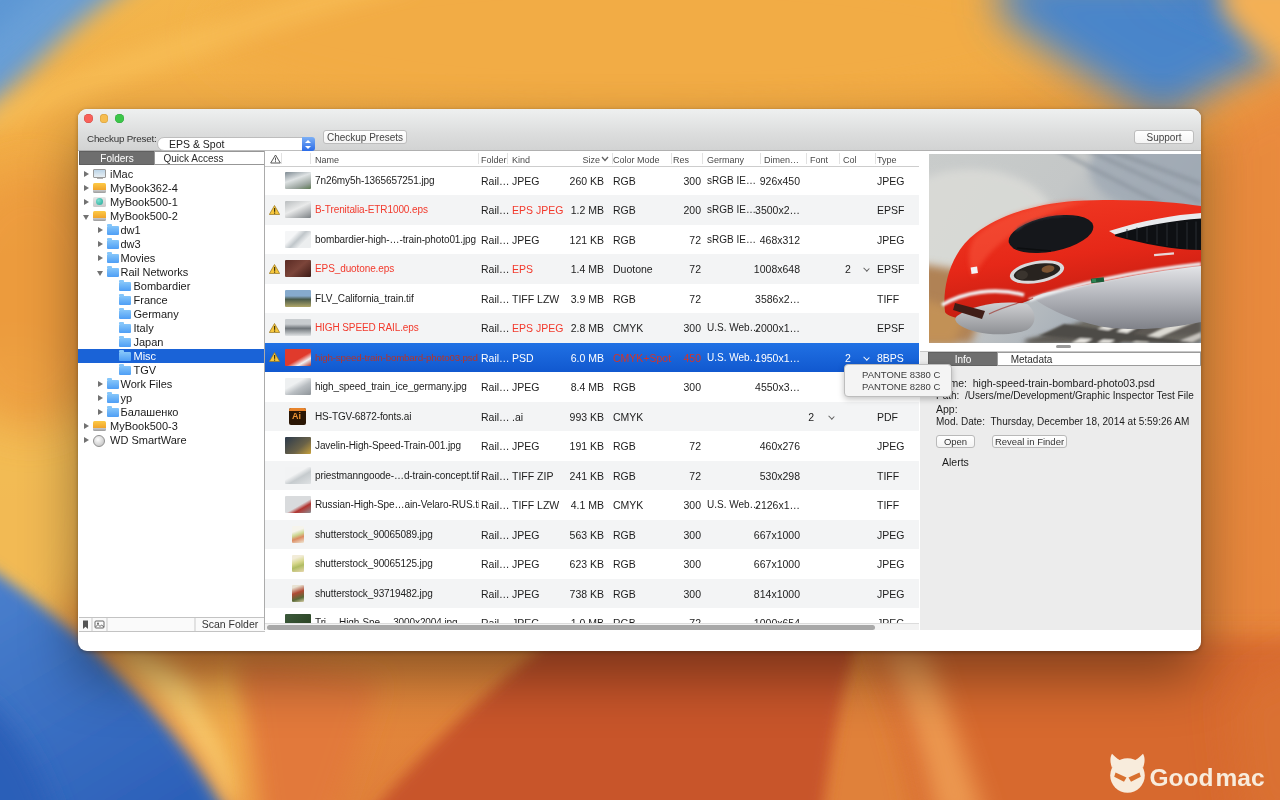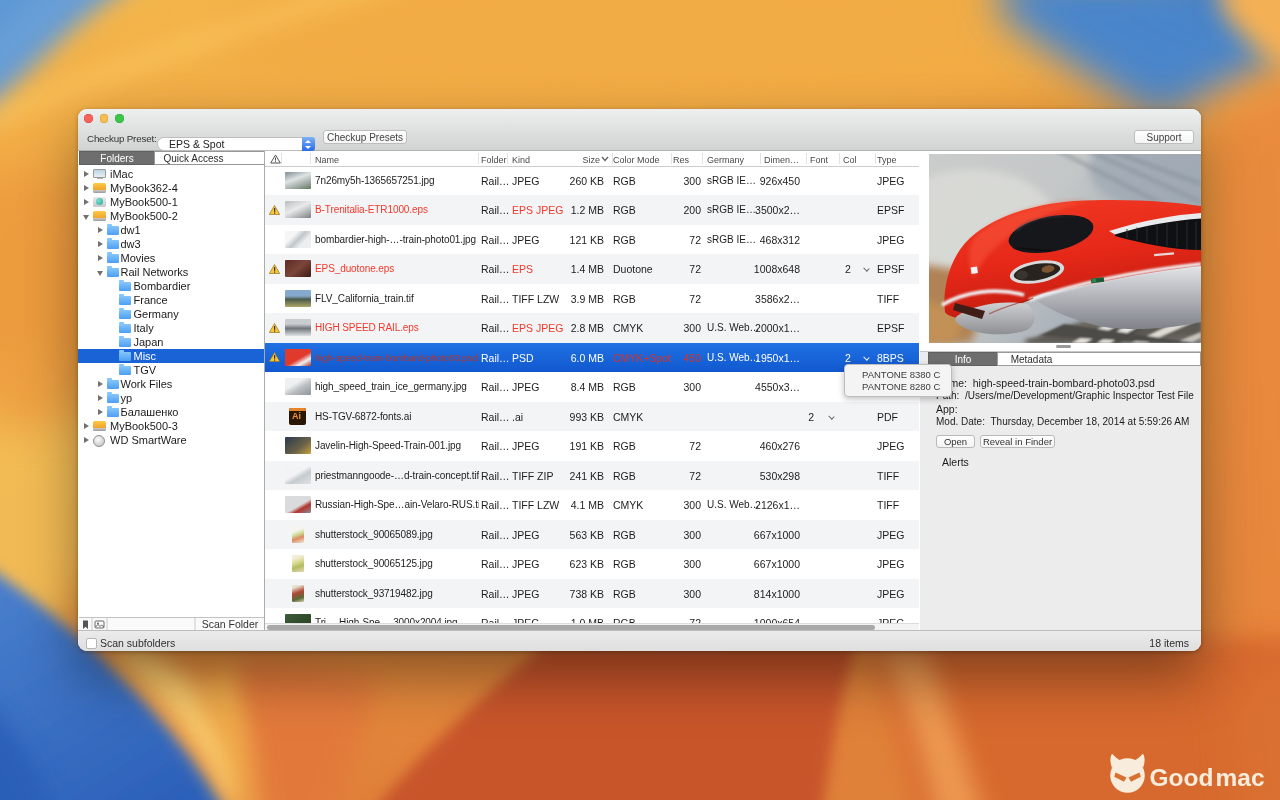--- a/index.html
+++ b/index.html
@@ -578,27 +578,22 @@
 <span style="position:absolute;left:136px;top:194px;width:15px;height:3px;border-radius:1.5px;background:#9a9a9a"></span>
 <div style="position:absolute;left:0;top:200px;width:281px;height:1px;background:#c7c7c7"></div>
 <div class="itab on" style="left:8px;width:70px">Info</div>
 <div class="itab" style="left:77px;width:69px">Metadata</div>
 <div class="itab" style="left:145px;width:136px;border-left:none"></div>
 <div class="ilab" style="left:16px;top:226px">Name:&nbsp;&nbsp;high-speed-train-bombard-photo03.psd</div>
 <div class="ilab" style="left:16px;top:239px;width:258px;overflow:hidden;font-size:10px">Path:&nbsp;&nbsp;/Users/me/Development/Graphic Inspector Test Files/…</div>
 <div class="ilab" style="left:16px;top:252px">App:</div>
 <div class="ilab" style="left:16px;top:265px;font-size:10px">Mod. Date:&nbsp;&nbsp;Thursday, December 18, 2014 at 5:59:26 AM</div>
 <div class="ibtn" style="left:16px;top:284px;width:39px">Open</div>
-<div class="ibtn" style="left:60px;top:284px;width:75px">Reveal in Finder</div>
+<div class="ibtn" style="left:72px;top:284px;width:75px">Reveal in Finder</div>
 <div class="ilab" style="left:22px;top:305px">Alerts</div>
-</div>
-<div id="foot">
- <span style="position:absolute;left:8px;top:6.5px;width:9px;height:9px;background:#fff;border:1px solid #b6b6b6;border-radius:2px"></span>
- <span style="position:absolute;left:22px;top:5.5px">Scan subfolders</span>
- <span style="position:absolute;right:12px;top:5.5px">18 items</span>
 </div>
 <div id="pantone" style="position:absolute;left:766px;top:255px;width:106px;height:31px;background:#f4f4f4;border:1px solid #bdbdbd;border-radius:4px;box-shadow:0 2px 6px rgba(0,0,0,.25);z-index:9">
  <div style="position:absolute;left:17px;top:4px;font-size:9.5px;color:#3c3c3c">PANTONE 8380 C</div>
  <div style="position:absolute;left:17px;top:16px;font-size:9.5px;color:#3c3c3c">PANTONE 8280 C</div>
 </div>
 </div>
 <div id="logo" class="abs" style="left:1105px;top:753px;width:175px;height:46px">
 <svg width="175" height="46" viewBox="0 0 175 46">
 <g fill="#f8ecdc">
 <circle cx="22.5" cy="22.5" r="17.3"></circle>

